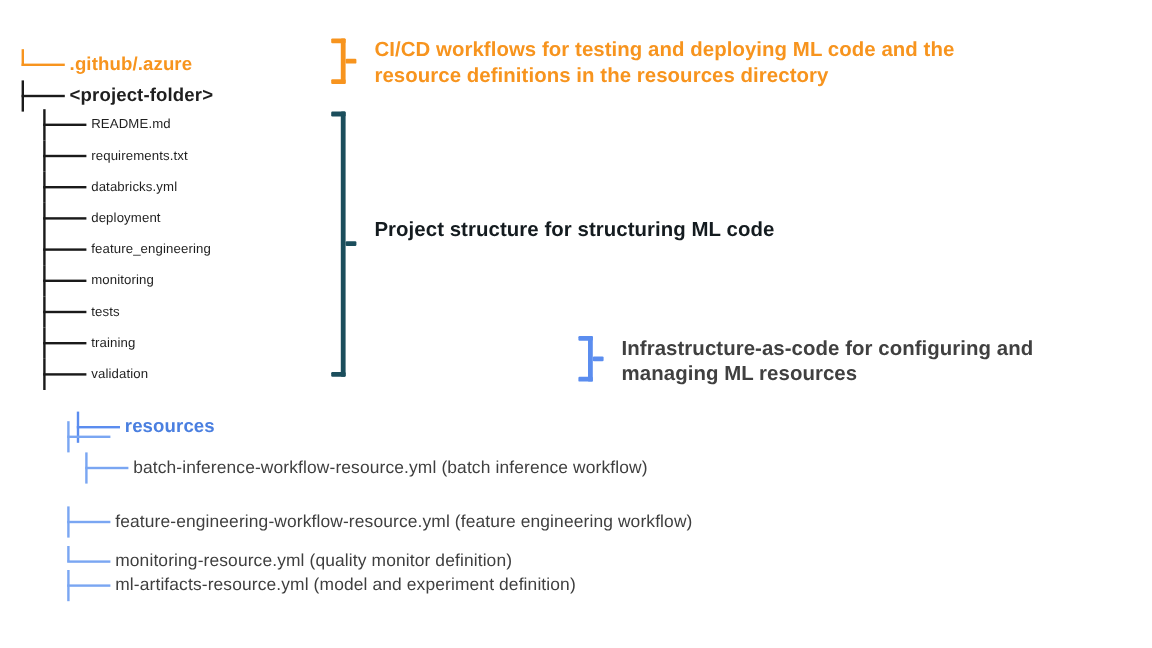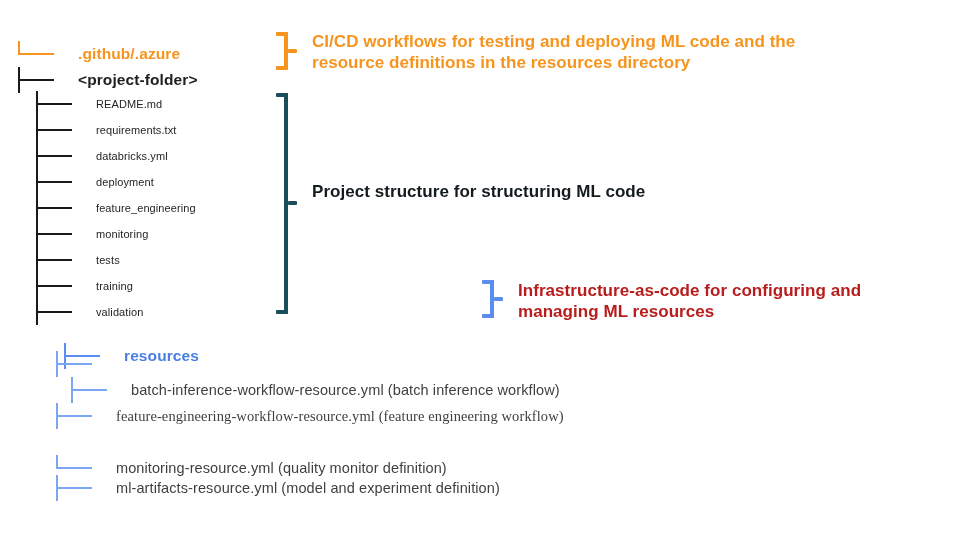--- a/index.html
+++ b/index.html
@@ -27,21 +27,20 @@
     left: 0;
     top: 0;
   }
 
   .row {
     position: absolute;
     height: 26px;
     display: flex;
     align-items: center;
     white-space: nowrap;
-    gap: 20px;
   }
 
   .connector {
     position: relative;
     flex: 0 0 auto;
     height: 26px;
     width: 40px;
   }
   
   .connector .vert {
@@ -150,21 +149,21 @@
   
   .note {
     position: absolute;
     font-weight: bold;
     font-size: 17px;
     line-height: 21px;
     letter-spacing: 0.05px;
   }
   .note.orange { color: #f7941e; }
   .note.teal   { color: #141b1f; }
-  .note.blue   { color: #b91c1c; }
+  .note.blue   { color: #404040; }
 </style>
 </head>
 <body>
 
 <div id="diagram">
 
   <div class="tree">
 
     <div class="row accent-orange" style="left:18px; top:41px;">
       <span class="connector half">
@@ -270,21 +269,21 @@
     </div>
 
     <div class="row sub" style="left:56px; top:377px;margin-left:15px;">
       <span class="connector">
         <span class="vert"></span>
           <span class="horiz"></span>
       </span>
       <span class="label">batch-inference-workflow-resource.yml (batch inference workflow)</span>
     </div>
 
-    <div class="row sub" style="left:56px; top:403px;font-family:Liberation Serif, serif;">
+    <div class="row sub" style="left:56px; top:422px;">
       <span class="connector">
         <span class="vert"></span>
           <span class="horiz"></span>
       </span>
       <span class="label">feature-engineering-workflow-resource.yml (feature engineering workflow)</span>
     </div>
 
     <div class="row sub" style="left:56px; top:445px;margin-top:30px;">
       <span class="connector">
         <span class="vert"></span>

